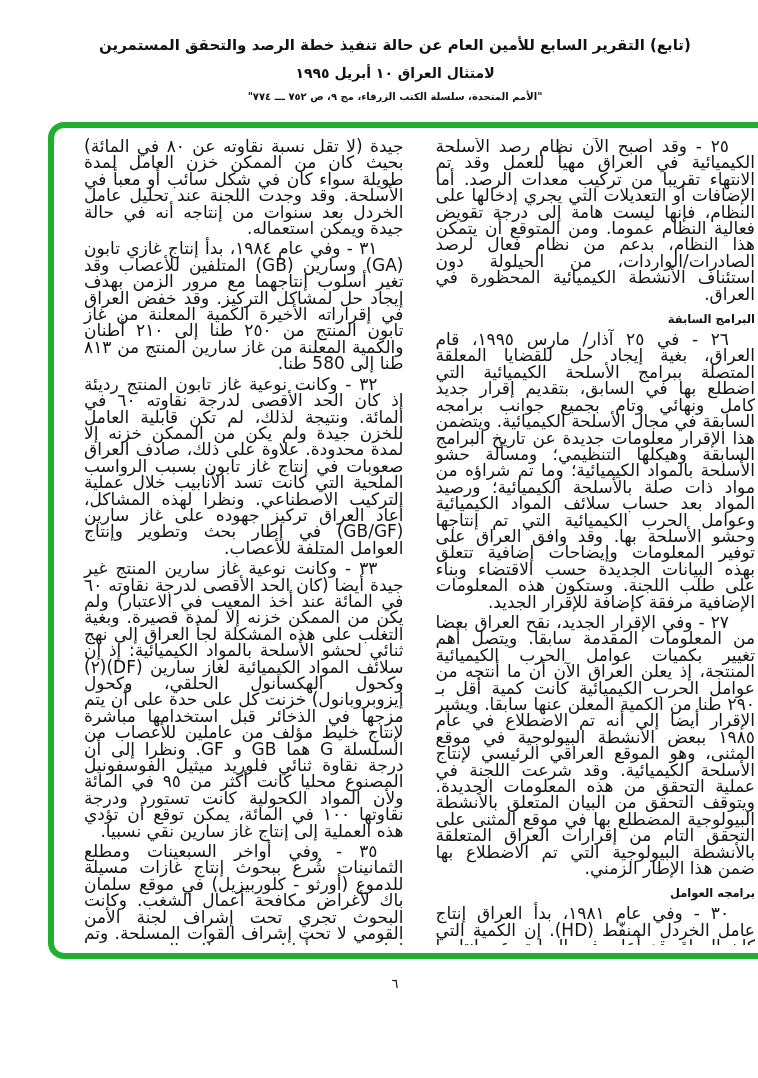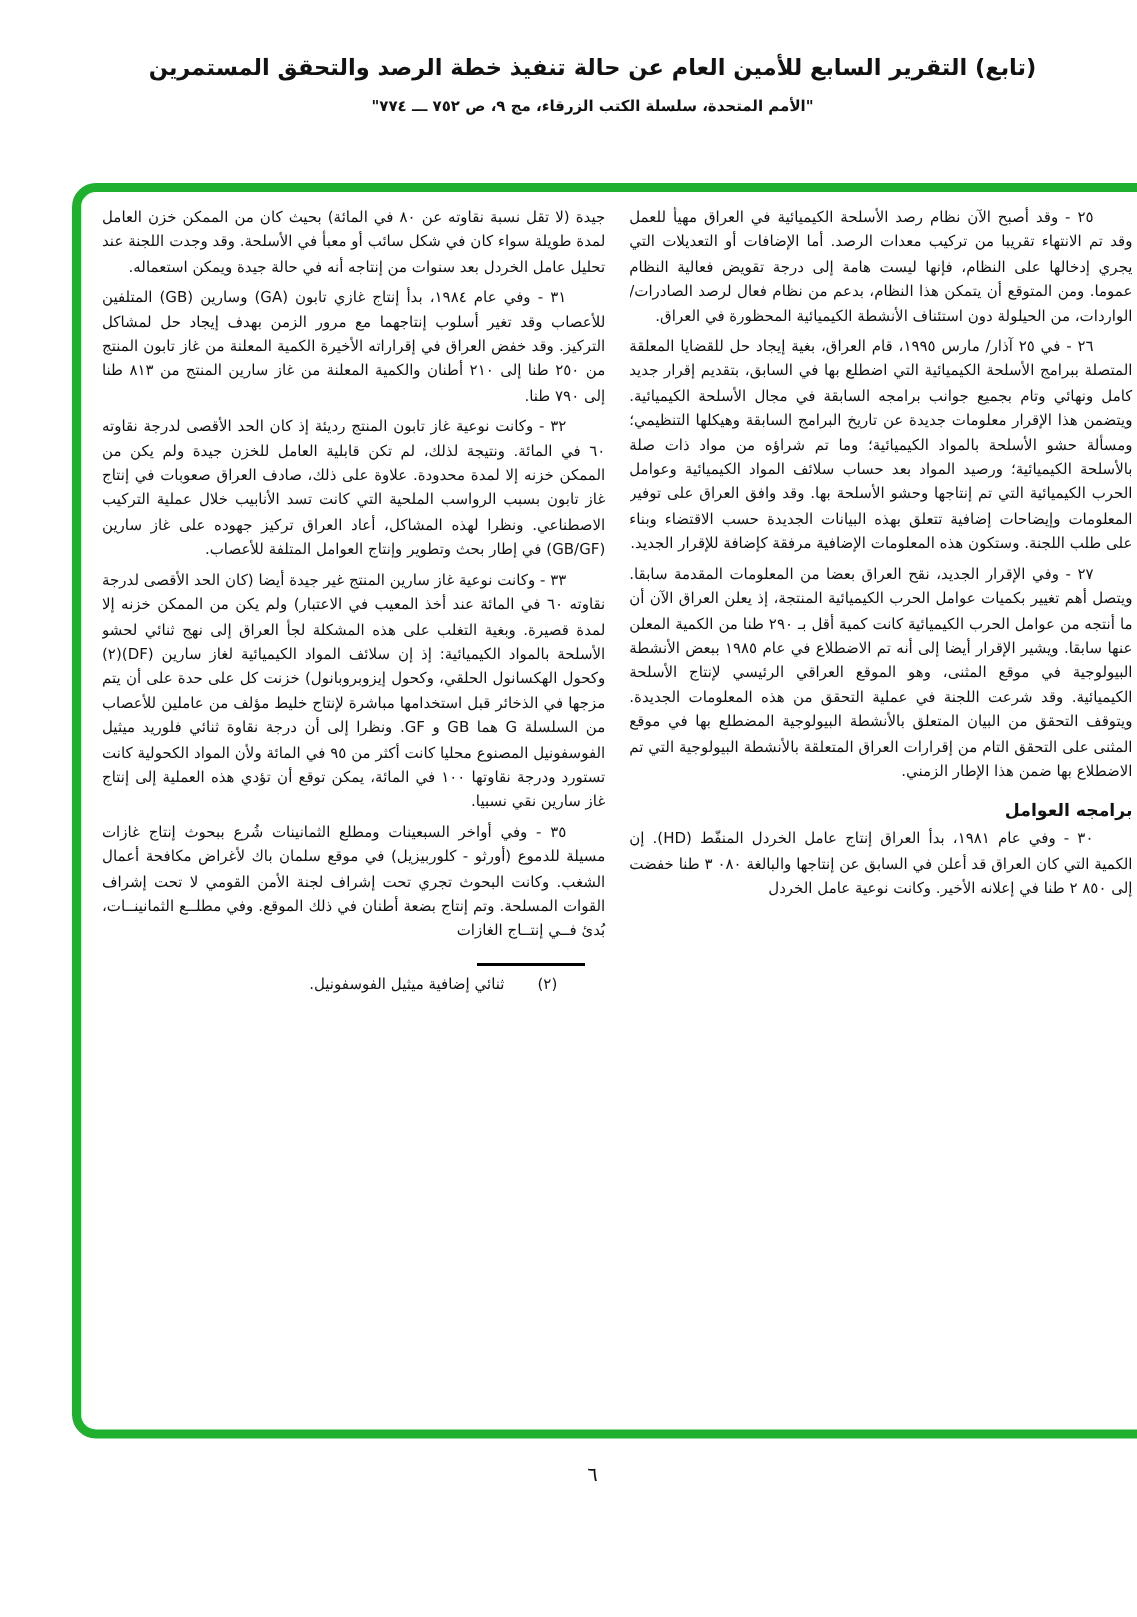--- a/index.html
+++ b/index.html
@@ -24,22 +24,22 @@
     box-sizing:border-box;
     border:6px solid #1fb02e;
     border-radius:16px;
     padding:10px 14px 8px 14px;
     display:flex; flex-direction:row; gap:16px;
     overflow:hidden;
     background:#ffffff;
   }
   .col { flex:1 1 0; overflow:hidden; }
   .col p.para {
-    margin:0 0 4px 0;
-    font-size:10px;
+    margin:0 0 4px 16px;
+    font-size:17px;
     line-height:16.4px;
     text-align:justify;
     text-justify:inter-word;
     text-indent:26px;
   }
   .col p.para.cont { text-indent:0; }
   .col h3.col-heading {
     font-size:11.5px; font-weight:bold;
     margin:10px 0 5px 0;
   }
@@ -58,34 +58,36 @@
     text-align:center; font-size:13px;
   }
 </style>
 </head>
 <body>
 
 <div class="page" style="color: rgb(18, 18, 18);">
 
   <div class="header">
     <div class="header-line1">(تابع) التقرير السابع للأمين العام عن حالة تنفيذ خطة الرصد والتحقق المستمرين</div>
+    <div class="header-line2">لامتثال العراق ١٠ أبريل ١٩٩٥</div>
     <div class="header-line3">"الأمم المتحدة، سلسلة الكتب الزرقاء، مج ٩، ص ٧٥٢ ـــ ٧٧٤"</div>
   </div>
 
   <div class="content-frame" style="border-color: rgb(31, 176, 46);">
     <div class="col">
         <p class="para">٢٥ - وقد أصبح الآن نظام رصد الأسلحة الكيميائية في العراق مهيأ للعمل وقد تم الانتهاء تقريبا من تركيب معدات الرصد. أما الإضافات أو التعديلات التي يجري إدخالها على النظام، فإنها ليست هامة إلى درجة تقويض فعالية النظام عموما. ومن المتوقع أن يتمكن هذا النظام، بدعم من نظام فعال لرصد الصادرات/الواردات، من الحيلولة دون استئناف الأنشطة الكيميائية المحظورة في العراق.</p>
+        <h3 class="col-heading">البرامج السابقة</h3>
         <p class="para">٢٦ - في ٢٥ آذار/ مارس ١٩٩٥، قام العراق، بغية إيجاد حل للقضايا المعلقة المتصلة ببرامج الأسلحة الكيميائية التي اضطلع بها في السابق، بتقديم إقرار جديد كامل ونهائي وتام بجميع جوانب برامجه السابقة في مجال الأسلحة الكيميائية. ويتضمن هذا الإقرار معلومات جديدة عن تاريخ البرامج السابقة وهيكلها التنظيمي؛ ومسألة حشو الأسلحة بالمواد الكيميائية؛ وما تم شراؤه من مواد ذات صلة بالأسلحة الكيميائية؛ ورصيد المواد بعد حساب سلائف المواد الكيميائية وعوامل الحرب الكيميائية التي تم إنتاجها وحشو الأسلحة بها. وقد وافق العراق على توفير المعلومات وإيضاحات إضافية تتعلق بهذه البيانات الجديدة حسب الاقتضاء وبناء على طلب اللجنة. وستكون هذه المعلومات الإضافية مرفقة كإضافة للإقرار الجديد.</p>
         <p class="para">٢٧ - وفي الإقرار الجديد، نقح العراق بعضا من المعلومات المقدمة سابقا. ويتصل أهم تغيير بكميات عوامل الحرب الكيميائية المنتجة، إذ يعلن العراق الآن أن ما أنتجه من عوامل الحرب الكيميائية كانت كمية أقل بـ ٢٩٠ طنا من الكمية المعلن عنها سابقا. ويشير الإقرار أيضا إلى أنه تم الاضطلاع في عام ١٩٨٥ ببعض الأنشطة البيولوجية في موقع المثنى، وهو الموقع العراقي الرئيسي لإنتاج الأسلحة الكيميائية. وقد شرعت اللجنة في عملية التحقق من هذه المعلومات الجديدة. ويتوقف التحقق من البيان المتعلق بالأنشطة البيولوجية المضطلع بها في موقع المثنى على التحقق التام من إقرارات العراق المتعلقة بالأنشطة البيولوجية التي تم الاضطلاع بها ضمن هذا الإطار الزمني.</p>
         <h3 class="col-heading">برامجه العوامل</h3>
         <p class="para">٣٠ - وفي عام ١٩٨١، بدأ العراق إنتاج عامل الخردل المنفّط (HD). إن الكمية التي كان العراق قد أعلن في السابق عن إنتاجها والبالغة ٠٨٠ ٣ طنا خفضت إلى ٨٥٠ ٢ طنا في إعلانه الأخير. وكانت نوعية عامل الخردل</p>
       </div>
     <div class="col">
       <p class="para cont">جيدة (لا تقل نسبة نقاوته عن ٨٠ في المائة) بحيث كان من الممكن خزن العامل لمدة طويلة سواء كان في شكل سائب أو معبأ في الأسلحة. وقد وجدت اللجنة عند تحليل عامل الخردل بعد سنوات من إنتاجه أنه في حالة جيدة ويمكن استعماله.</p>
-        <p class="para">٣١ - وفي عام ١٩٨٤، بدأ إنتاج غازي تابون (GA) وسارين (GB) المتلفين للأعصاب وقد تغير أسلوب إنتاجهما مع مرور الزمن بهدف إيجاد حل لمشاكل التركيز. وقد خفض العراق في إقراراته الأخيرة الكمية المعلنة من غاز تابون المنتج من ٢٥٠ طنا إلى ٢١٠ أطنان والكمية المعلنة من غاز سارين المنتج من ٨١٣ طنا إلى ٧٩٠ طنا.</p>
+        <p class="para">٣١ - وفي عام ١٩٨٤، بدأ إنتاج غازي تابون (GA) وسارين (GB) المتلفين للأعصاب وقد تغير أسلوب إنتاجهما مع مرور الزمن بهدف إيجاد حل لمشاكل التركيز. وقد خفض العراق في إقراراته الأخيرة الكمية المعلنة من غاز تابون المنتج من ٢٥٠ طنا إلى ٢١٠ أطنان والكمية المعلنة من غاز سارين المنتج من ٨١٣ طنا إلى 580 طنا.</p>
         <p class="para">٣٢ - وكانت نوعية غاز تابون المنتج رديئة إذ كان الحد الأقصى لدرجة نقاوته ٦٠ في المائة. ونتيجة لذلك، لم تكن قابلية العامل للخزن جيدة ولم يكن من الممكن خزنه إلا لمدة محدودة. علاوة على ذلك، صادف العراق صعوبات في إنتاج غاز تابون بسبب الرواسب الملحية التي كانت تسد الأنابيب خلال عملية التركيب الاصطناعي. ونظرا لهذه المشاكل، أعاد العراق تركيز جهوده على غاز سارين (GB/GF) في إطار بحث وتطوير وإنتاج العوامل المتلفة للأعصاب.</p>
         <p class="para">٣٣ - وكانت نوعية غاز سارين المنتج غير جيدة أيضا (كان الحد الأقصى لدرجة نقاوته ٦٠ في المائة عند أخذ المعيب في الاعتبار) ولم يكن من الممكن خزنه إلا لمدة قصيرة. وبغية التغلب على هذه المشكلة لجأ العراق إلى نهج ثنائي لحشو الأسلحة بالمواد الكيميائية: إذ إن سلائف المواد الكيميائية لغاز سارين (DF)(٢) وكحول الهكسانول الحلقي، وكحول إيزوبروبانول) خزنت كل على حدة على أن يتم مزجها في الذخائر قبل استخدامها مباشرة لإنتاج خليط مؤلف من عاملين للأعصاب من السلسلة G هما GB و GF. ونظرا إلى أن درجة نقاوة ثنائي فلوريد ميثيل الفوسفونيل المصنوع محليا كانت أكثر من ٩٥ في المائة ولأن المواد الكحولية كانت تستورد ودرجة نقاوتها ١٠٠ في المائة، يمكن توقع أن تؤدي هذه العملية إلى إنتاج غاز سارين نقي نسبيا.</p>
         <p class="para">٣٥ - وفي أواخر السبعينات ومطلع الثمانينات شُرع ببحوث إنتاج غازات مسيلة للدموع (أورثو - كلوربيزيل) في موقع سلمان باك لأغراض مكافحة أعمال الشغب. وكانت البحوث تجري تحت إشراف لجنة الأمن القومي لا تحت إشراف القوات المسلحة. وتم إنتاج بضعة أطنان في ذلك الموقع. وفي مطلــع الثمانينــات، بُدئ فــي إنتــاج الغازات</p>
         <div>
         <div class="footnote-sep"></div>
         <div class="footnote">
           <span>(٢)</span>
           <span>ثنائي إضافية ميثيل الفوسفونيل.</span>
         </div>
       </div>

